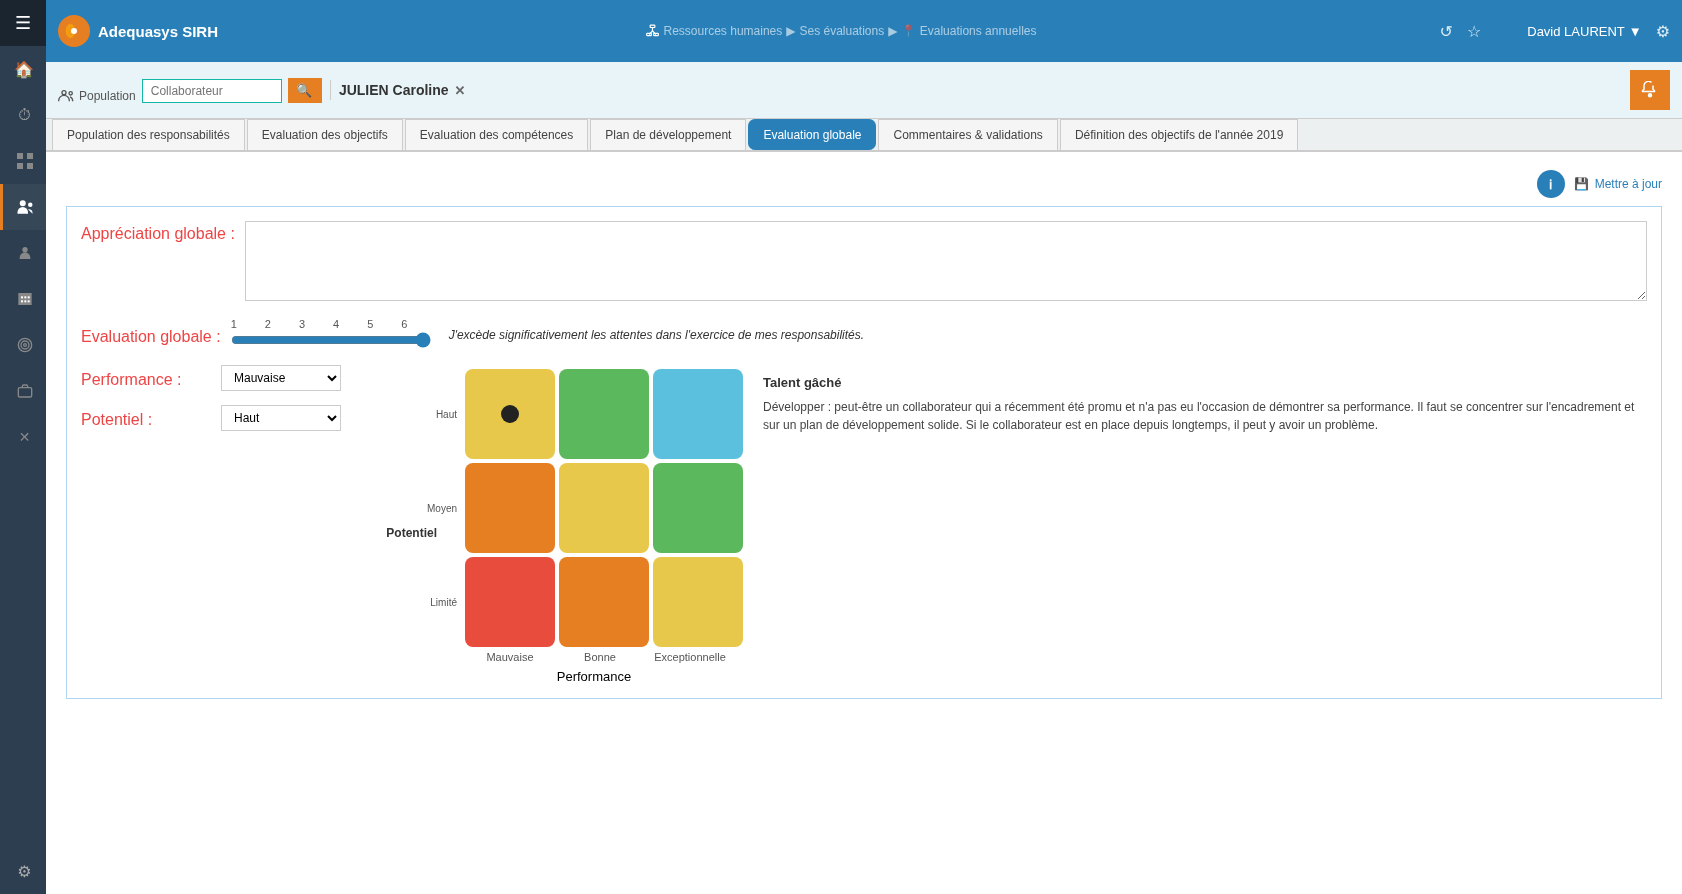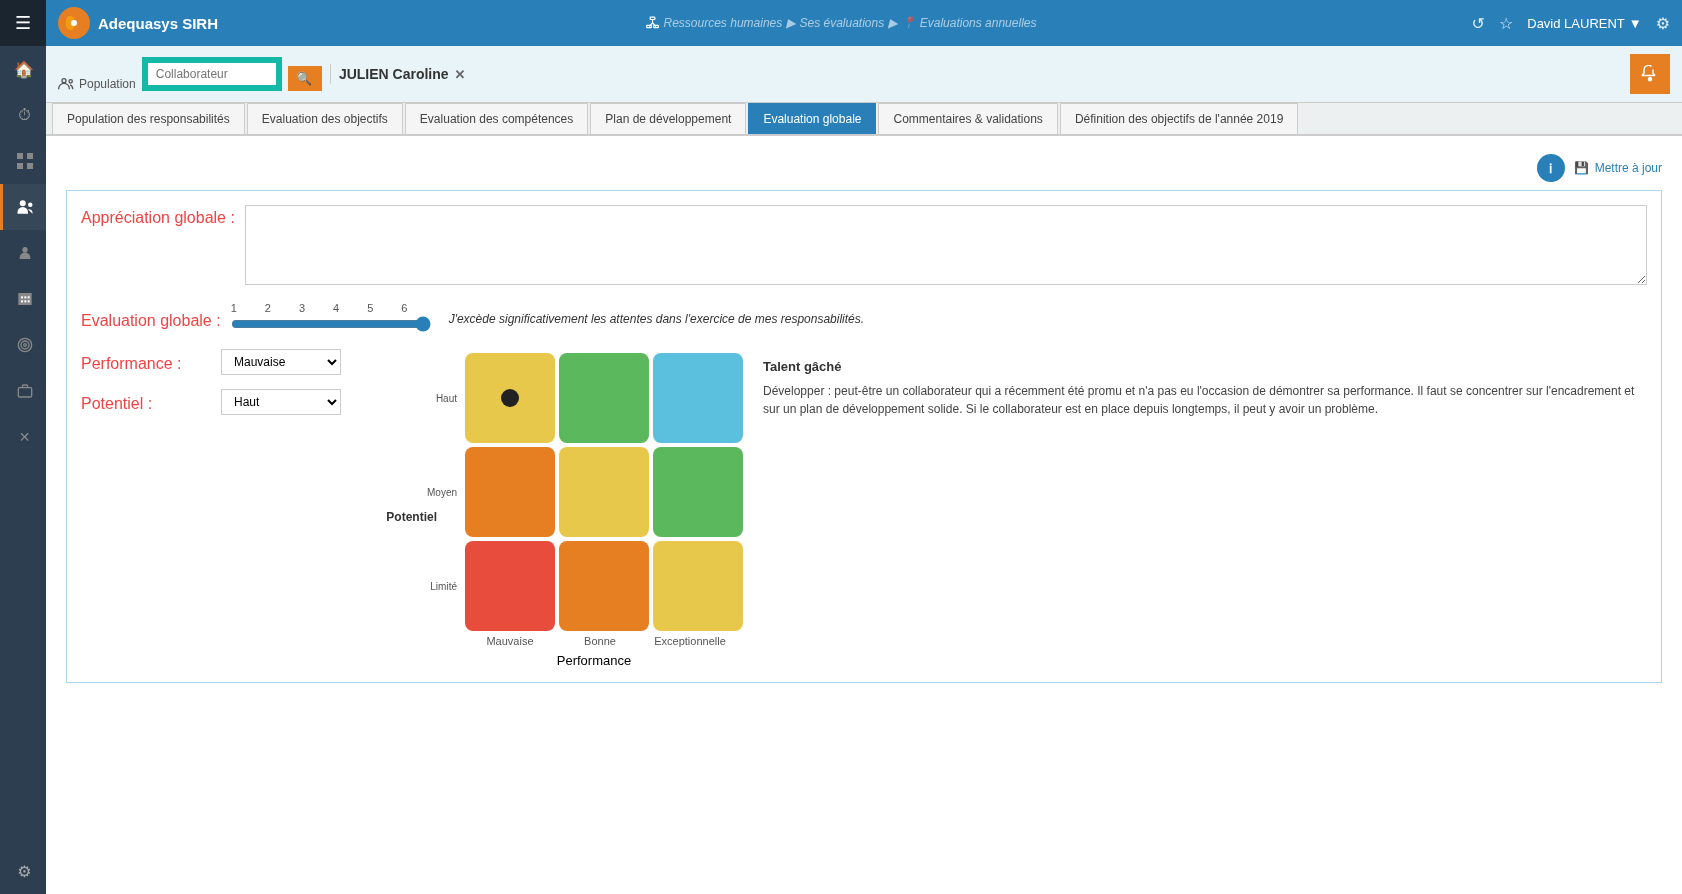--- a/index.html
+++ b/index.html
@@ -39,21 +39,21 @@
     .main-area {
       flex: 1;
       display: flex;
       flex-direction: column;
       overflow: hidden;
     }
 
     
     .topbar {
       background: #2980b9;
-      height: 46px;
+      height: 62px;
       display: flex;
       align-items: center;
       padding: 17px 12px;
       color: white;
       flex-shrink: 0;
     }
     .topbar-logo {
       display: flex; align-items: center; gap: 8px;
       font-size: 15px; font-weight: bold; color: white;
       margin-right: auto;
@@ -61,54 +61,55 @@
     .topbar-logo-icon {
       width: 32px; height: 32px;
       background: #e67e22;
       border-radius: 50%;
       display: flex; align-items: center; justify-content: center;
       font-size: 14px; color: white; font-weight: bold;
     }
     .topbar-breadcrumb {
       font-size: 12px; color: rgba(255,255,255,0.85);
       display: flex; align-items: center; gap: 4px;
-      position: absolute; left: 50%; transform: translateX(-50%); font-style: italic;
+      position: absolute; left: 50%; transform: translateX(-50%);
     }
     .topbar-breadcrumb span { opacity: 0.7; }
     .topbar-right {
       display: flex; align-items: center; gap: 14px;
       font-size: 13px; color: white;
     }
     .topbar-right .icon-btn {
       font-size: 16px; cursor: pointer; color: rgba(255,255,255,0.85);
     }
     .topbar-username {
       display: flex; align-items: center; gap: 4px; cursor: pointer;
       font-size: 13px;
+      margin-left: 32px;
     }
 
     
     .content-header {
       background: #e8f4f8;
       border-bottom: 1px solid #ccc;
       padding: 8px 12px;
       display: flex;
       align-items: center;
       gap: 8px;
       flex-shrink: 0;
     }
     .search-area {
       display: flex; align-items: flex-end; gap: 6px;
     }
     .population-label {
       display: flex; align-items: center; gap: 5px;
       color: #555; font-size: 12px;
     }
     .search-input {
-      border: 6px solid #14b8a6;
+      border: 1px solid #14b8a6;
       padding: 4px 8px;
       font-size: 12px;
       width: 140px;
       color: #999;
     }
     .search-btn {
       background: #e67e22;
       border: none;
       padding: 5px 9px;
       color: white;
@@ -151,20 +152,21 @@
       border-bottom: none;
       background: #f5f5f5;
       margin-right: 2px;
       white-space: nowrap;
     }
     .tab:first-child { margin-left: 6px; }
     .tab.active {
       background: #2980b9;
       color: white;
       border-color: #2980b9;
+      border-radius: 7px;
     }
 
     
     .main-content {
       flex: 1;
       overflow-y: auto;
       background: white;
       padding: 10px 20px 20px 20px;
     }
 

